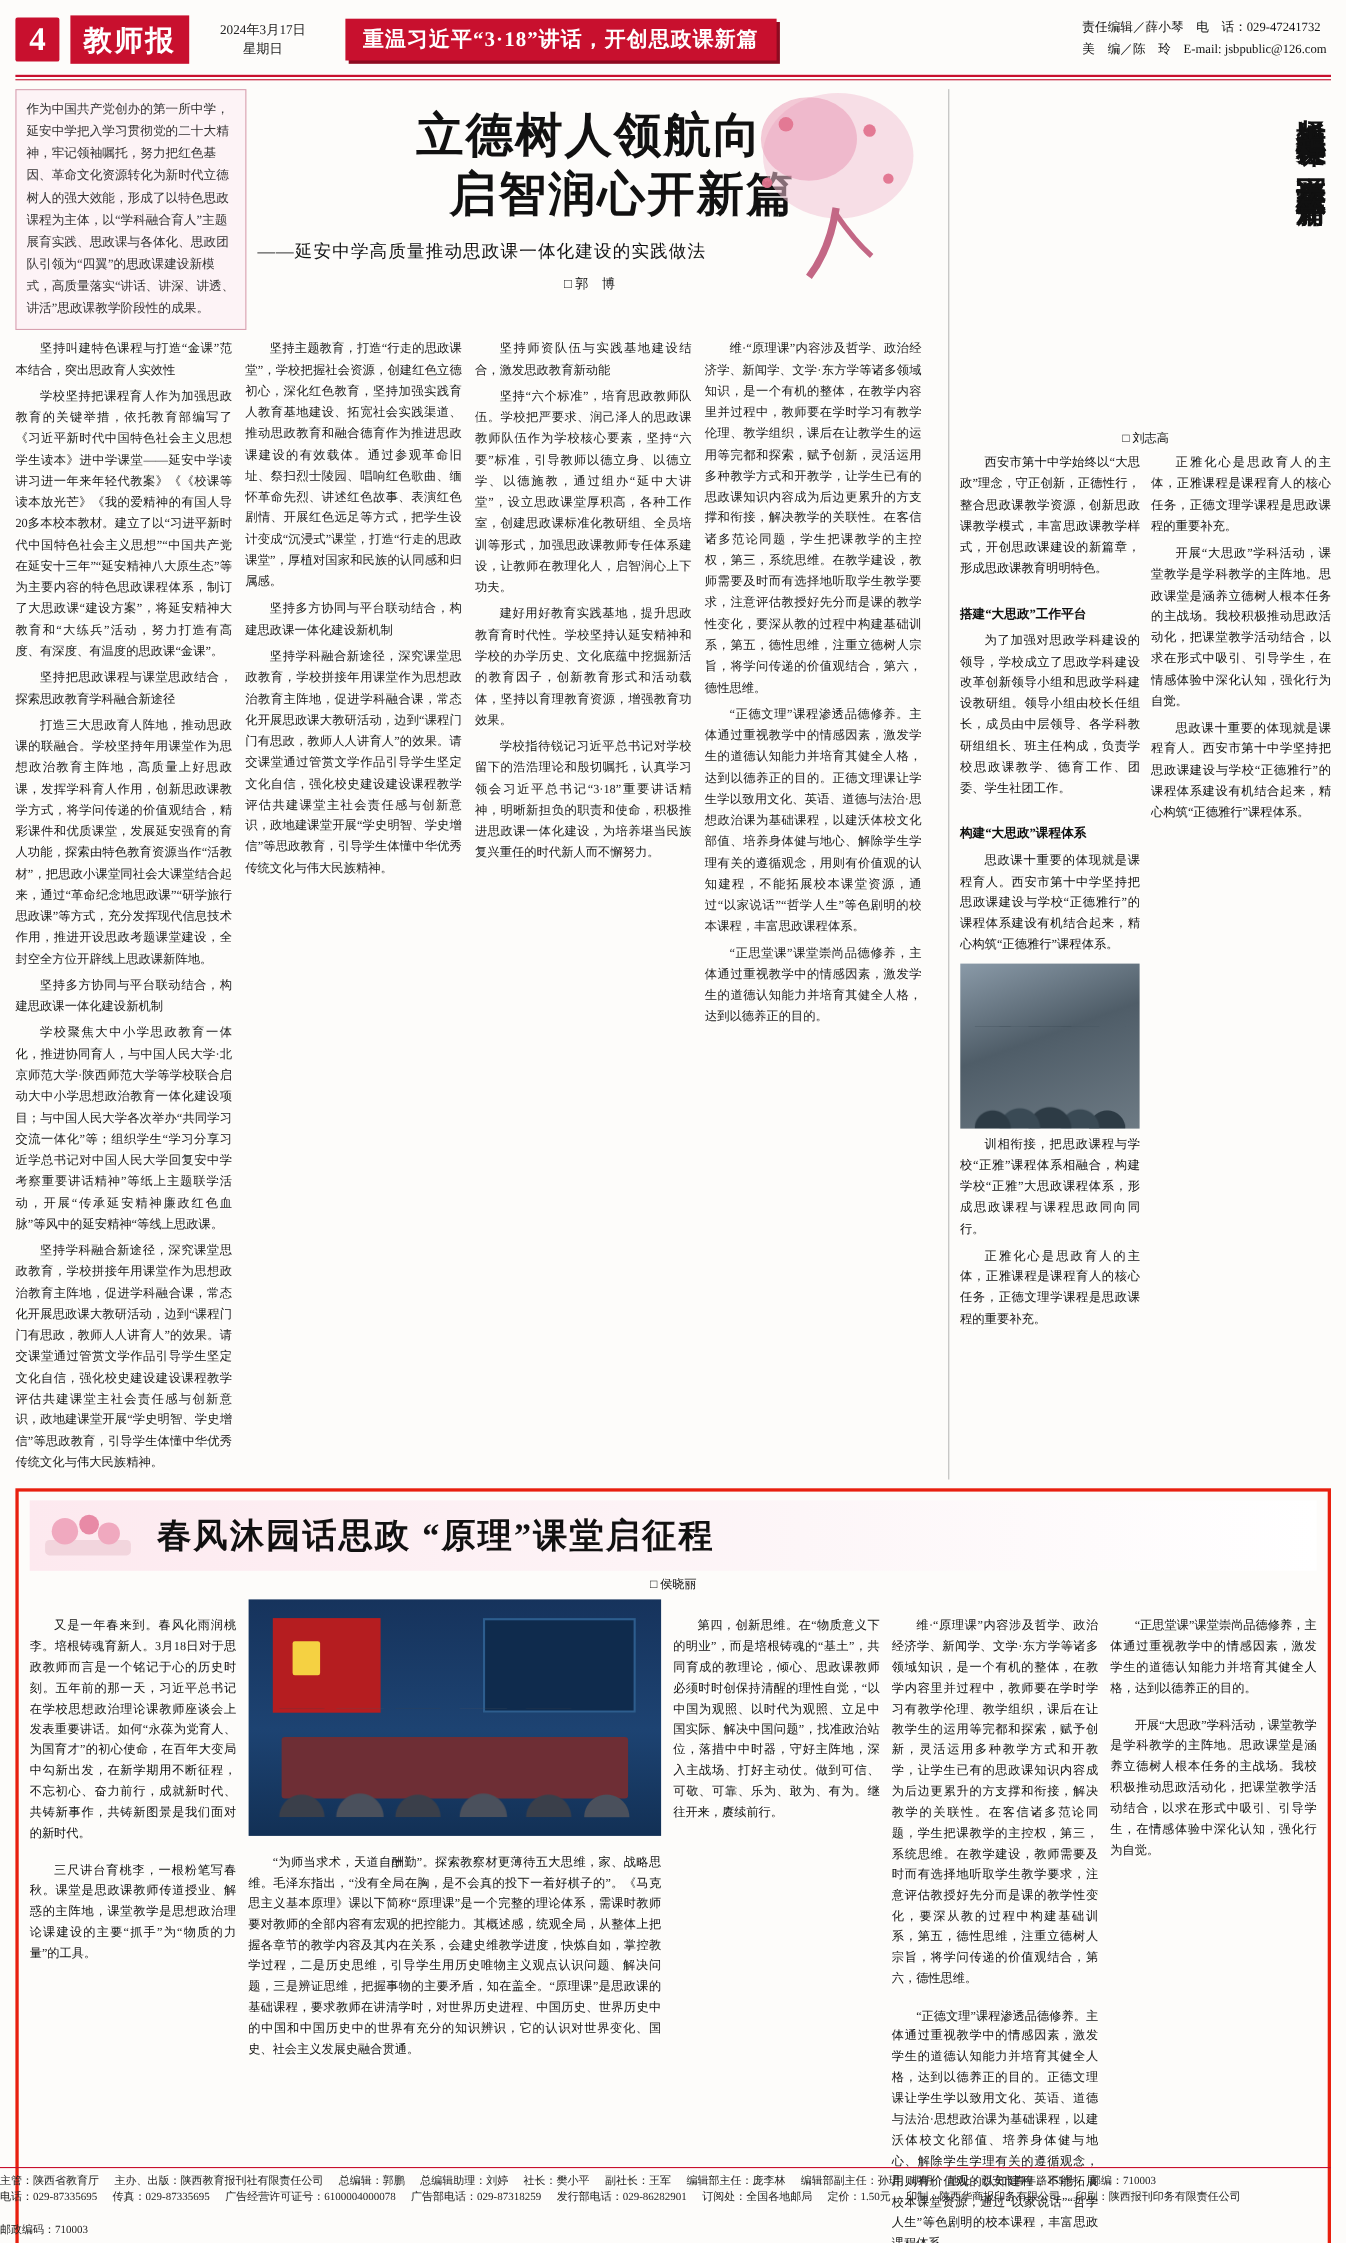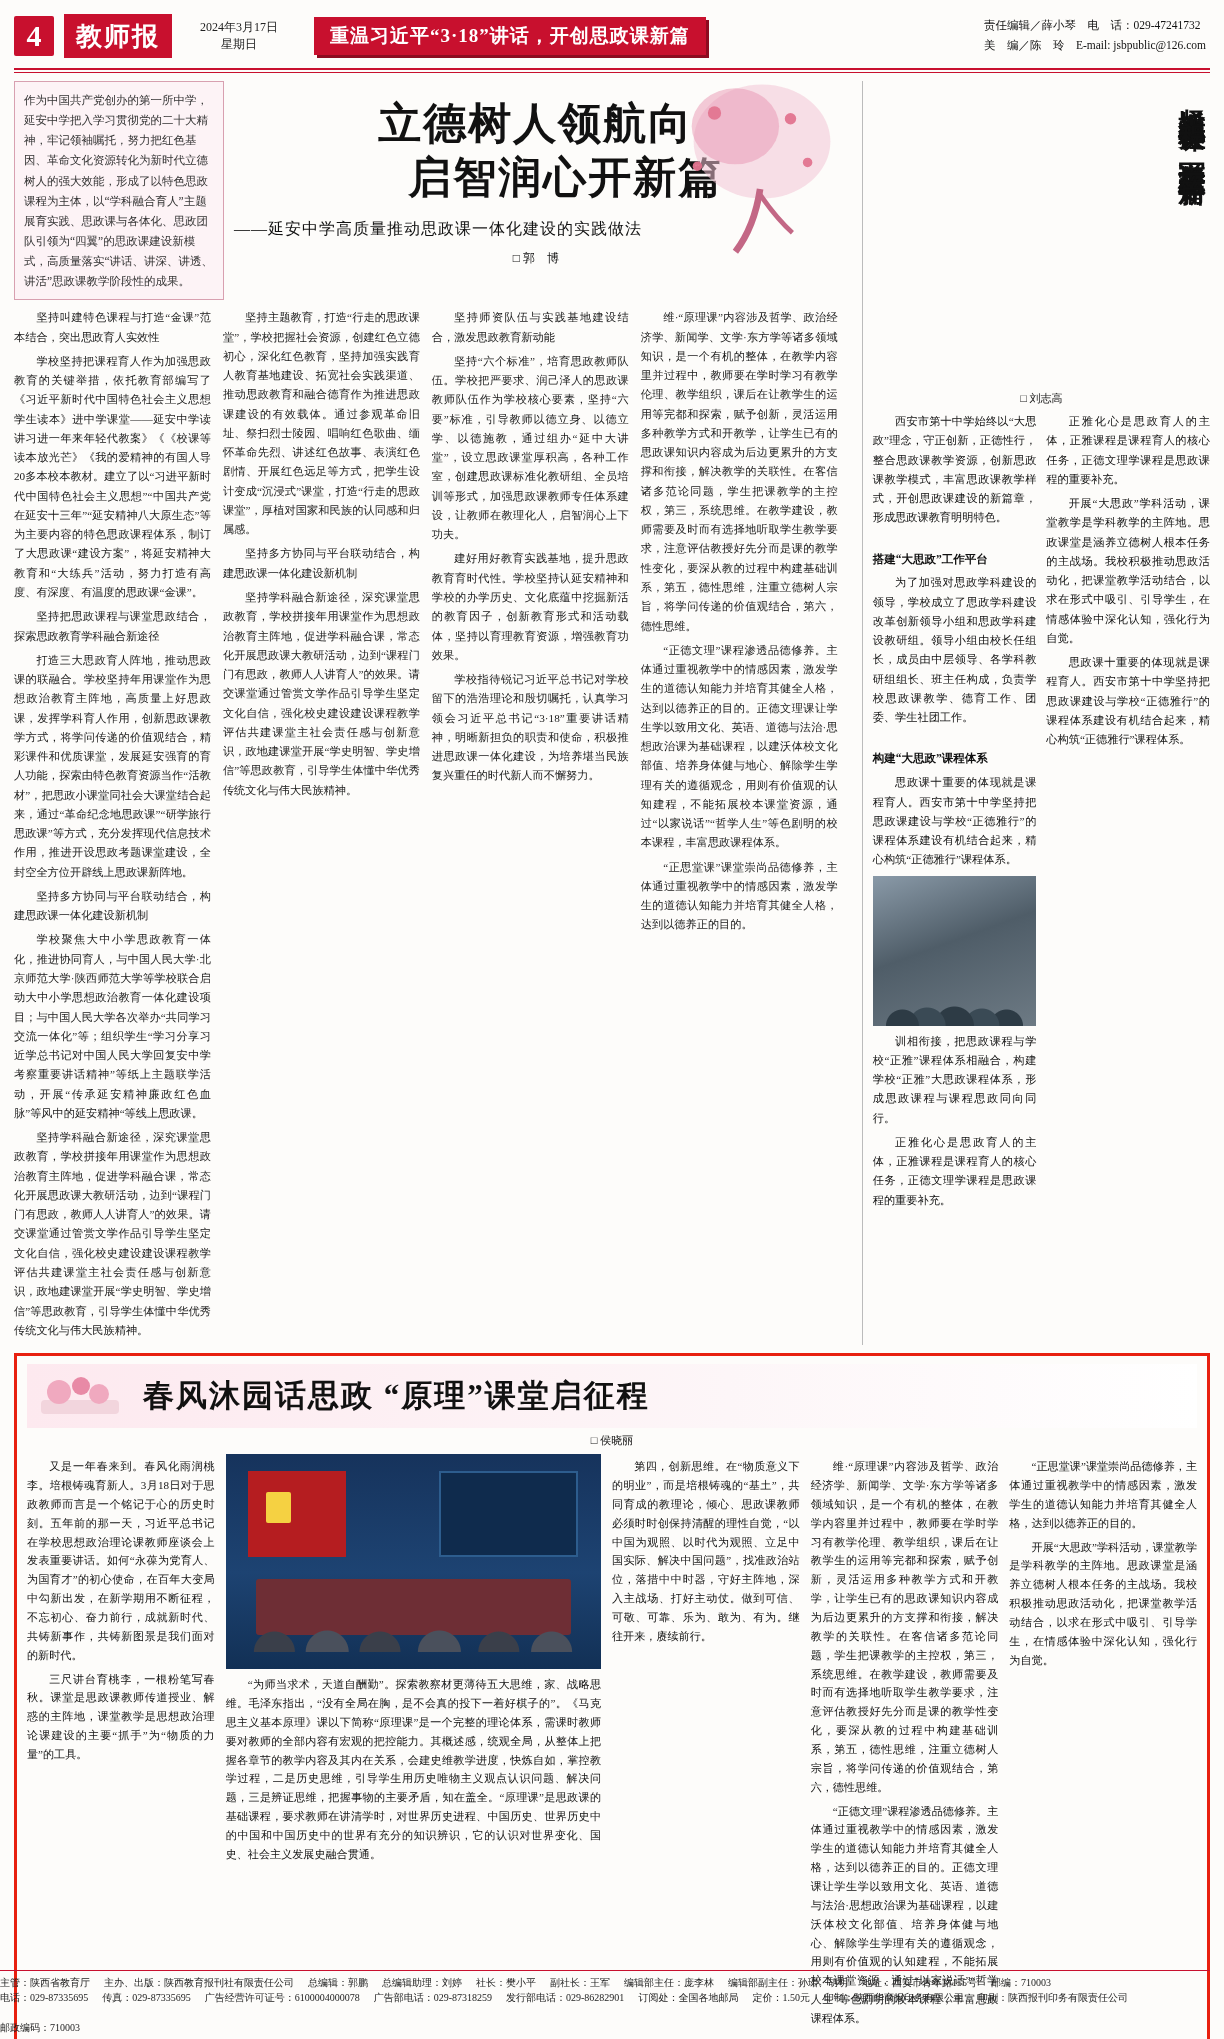--- a/index.html
+++ b/index.html
@@ -90,21 +90,21 @@
   
   .feature{
     border:3px solid #e8200f;margin-top:8px;padding:8px 10px 10px;position:relative;
   }
   .feat-head{display:flex;align-items:center;gap:12px;background:linear-gradient(90deg,#fde9ef,#fdf6f8 60%,#fff);padding:6px 8px;}
   .feat-deco{width:96px;height:52px;position:relative;flex:none;}
   .feat-title{font-size:31px;font-weight:bold;letter-spacing:2px;}
   .feat-author{font-size:11px;text-align:center;margin:5px 0 6px;}
   .featcols{display:flex;gap:11px;}
   .fcol{flex:1;font-size:11.1px;line-height:1.7;text-align:justify;}
-  .fcol p{margin:3px 0 5px;text-indent:2em;}
+  .fcol p{margin:15px 0 5px;text-indent:2em;}
   .fphoto{
     width:100%;height:215px;margin:0 0 6px;
     background:linear-gradient(180deg,#16335c 0%,#1d4372 55%,#123055 100%);
     position:relative;overflow:hidden;
   }
   .fphoto .flag{position:absolute;left:6%;top:8%;width:26%;height:40%;background:#b51d20;}
   .fphoto .flag::after{content:"";position:absolute;left:18%;top:24%;width:26%;height:36%;background:#f5d142;border-radius:2px;}
   .fphoto .board{position:absolute;right:6%;top:8%;width:36%;height:38%;background:#0f2b4d;border:2px solid #2d5d8e;}
   .fphoto .banner{position:absolute;left:8%;bottom:16%;width:84%;height:26%;background:#6e2e35;border-radius:3px;}
   .fphoto .row{position:absolute;left:6%;bottom:8%;width:88%;height:46%;

